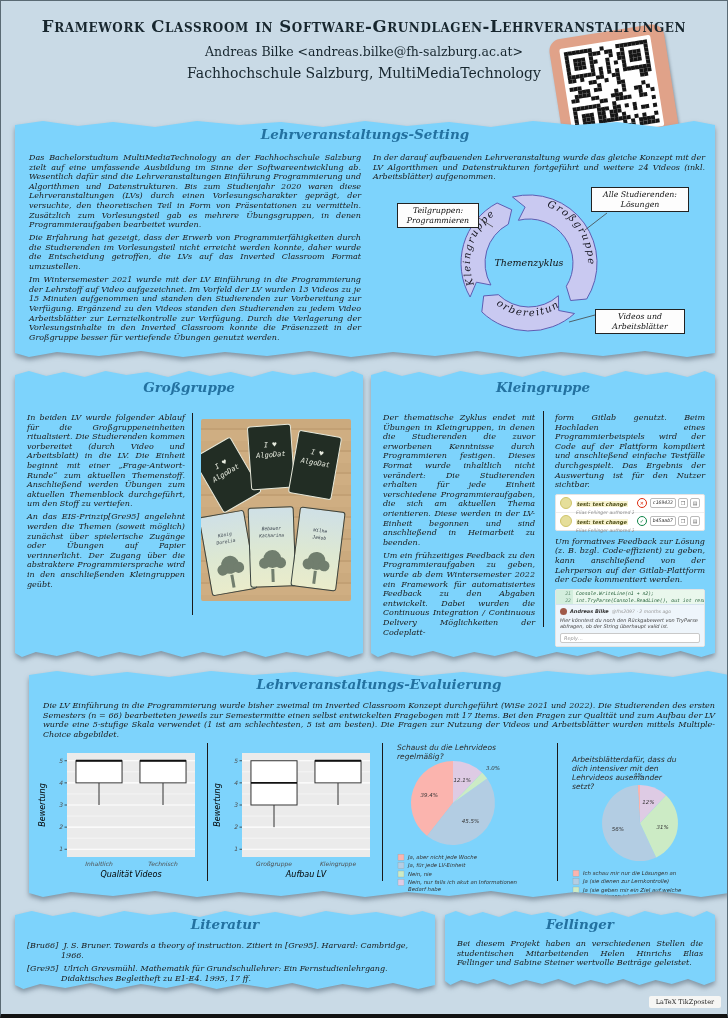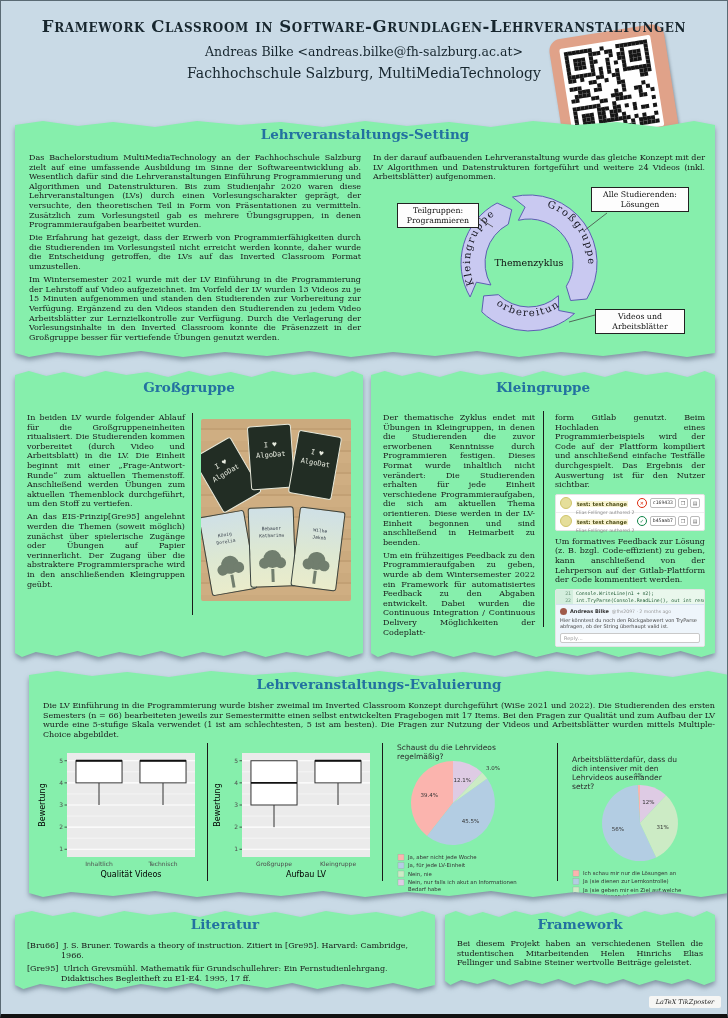--- a/index.html
+++ b/index.html
@@ -10,28 +10,28 @@
   .hdr{position:absolute;left:0;right:0;text-align:center;color:#17262e;}
   .hdr-title{top:16px;font-size:16.5px;font-weight:600;font-variant:small-caps;letter-spacing:.6px;}
   .hdr-author{top:43px;font-size:12.5px;}
   .hdr-affil{top:64px;font-size:14px;}
   
   .qr-pad{position:absolute;left:556px;top:30px;width:116px;height:128px;background:#e0a289;
           border-radius:12px;transform:rotate(-9deg);box-shadow:1px 2px 3px rgba(60,70,80,.4);}
   .qr-pad svg{position:absolute;left:10px;top:10px;background:#fff;border-radius:2px;}
   
   .bw{position:absolute;filter:drop-shadow(0 3px 2.5px rgba(70,90,105,.55));}
-  .torn{position:relative;width:100%;height:100%;background:#86efac;
+  .torn{position:relative;width:100%;height:100%;background:#7dd3fc;
     clip-path:polygon(0 6px,4% 2px,9% 7px,14% 3px,20% 8px,26% 2px,32% 6px,38% 3px,44% 8px,50% 2px,
       56% 7px,62% 3px,68% 8px,74% 2px,80% 6px,86% 3px,92% 8px,97% 2px,100% 6px,
       100% calc(100% - 6px),96% calc(100% - 2px),90% calc(100% - 8px),84% calc(100% - 3px),
       78% calc(100% - 7px),72% calc(100% - 2px),66% calc(100% - 8px),60% calc(100% - 3px),
       54% calc(100% - 7px),48% calc(100% - 2px),42% calc(100% - 8px),36% calc(100% - 3px),
       30% calc(100% - 7px),24% calc(100% - 2px),18% calc(100% - 8px),12% calc(100% - 3px),
-      6% calc(100% - 7px),2% calc(100% - 2px),0 calc(100% - 6px));}
+      6% calc(100% - 7px),2% calc(100% - 2px),0 calc(100% - 6px));font-style:italic;}
   .bh{position:absolute;left:0;right:0;text-align:center;font-weight:bold;font-size:13.5px;color:#2371a0;}
   .jt{position:absolute;text-align:justify;font-size:8px;line-height:9.6px;color:#1a1a1a;}
   .jt p{margin:0 0 3.5px 0;}
   .vdiv{position:absolute;width:1.4px;background:#1a1a1a;}
   
   .co{position:absolute;background:#fdfdfd;border:.8px solid #222;font-size:7.8px;line-height:9.5px;
       text-align:center;padding:2px 3px;color:#111;}
   
   .photo{position:absolute;border-radius:2px;overflow:hidden;
      background:repeating-linear-gradient(180deg,#cbaa7e 0 9px,#c2a074 9px 11px,#cfae82 11px 22px);}
@@ -66,21 +66,21 @@
   .cmtav{width:7px;height:7px;border-radius:50%;background:#a05a4a;flex:none;}
   .cmtname{font-size:5px;font-weight:bold;color:#333;margin-left:3px;}
   .cmthandle{font-size:4.6px;color:#999;margin-left:3px;}
   .cmttext{font-size:5px;color:#444;margin-top:2px;line-height:6.5px;}
   .reply{margin-top:3px;background:#fff;border:1px solid #c9c9c9;border-radius:2px;height:8px;
      font-size:5px;line-height:8px;color:#999;padding-left:3px;}
   
   .panel{position:absolute;}
   .ref{font-size:8px;line-height:10px;color:#1a1a1a;text-indent:-34px;padding-left:34px;margin-bottom:3px;}
   .footer-badge{position:absolute;left:648px;top:995px;width:72px;height:12px;background:#f6f6f4;
-     border-radius:2px;font-size:6.5px;line-height:12px;text-align:center;color:#222;font-style:italic;}
+     border-radius:2px;font-size:6.5px;line-height:12px;text-align:center;color:#222;}
 </style>
 </head>
 <body>
 
 <div class="page">
 
   <div class="qr-pad">
     <svg id="qr" width="92" height="92">
         <rect x="4" y="4" width="4" height="4" fill="#161616"></rect>
         <rect x="8" y="4" width="4" height="4" fill="#161616"></rect>
@@ -600,21 +600,21 @@
         </div>
         <div class="ref">
           <span>[Gre95]</span>&nbsp;&nbsp;<span>Ulrich Grevsmühl. Mathematik für Grundschullehrer: Ein Fernstudienlehrgang. Didaktisches Begleitheft zu E1-E4. 1995, 17 ff.</span>
         </div>
       </div>
     </div>
   </div>
 
   <div class="bw" style="left:444px;top:908px;width:270px;height:78px;">
     <div class="torn">
-      <div class="bh" style="top:7px;">Framework</div>
+      <div class="bh" style="top:7px;">Fellinger</div>
       <div class="jt" style="left:12px;top:30px;width:246px;">
         <p>Bei diesem Projekt haben an verschiedenen Stellen die studentischen Mitarbeitenden Helen Hinrichs Elias Fellinger und Sabine Steiner wertvolle Beiträge geleistet.</p>
       </div>
     </div>
   </div>
 
   <div class="footer-badge">LaTeX TikZposter</div>
 </div>
 
 </body></html>

